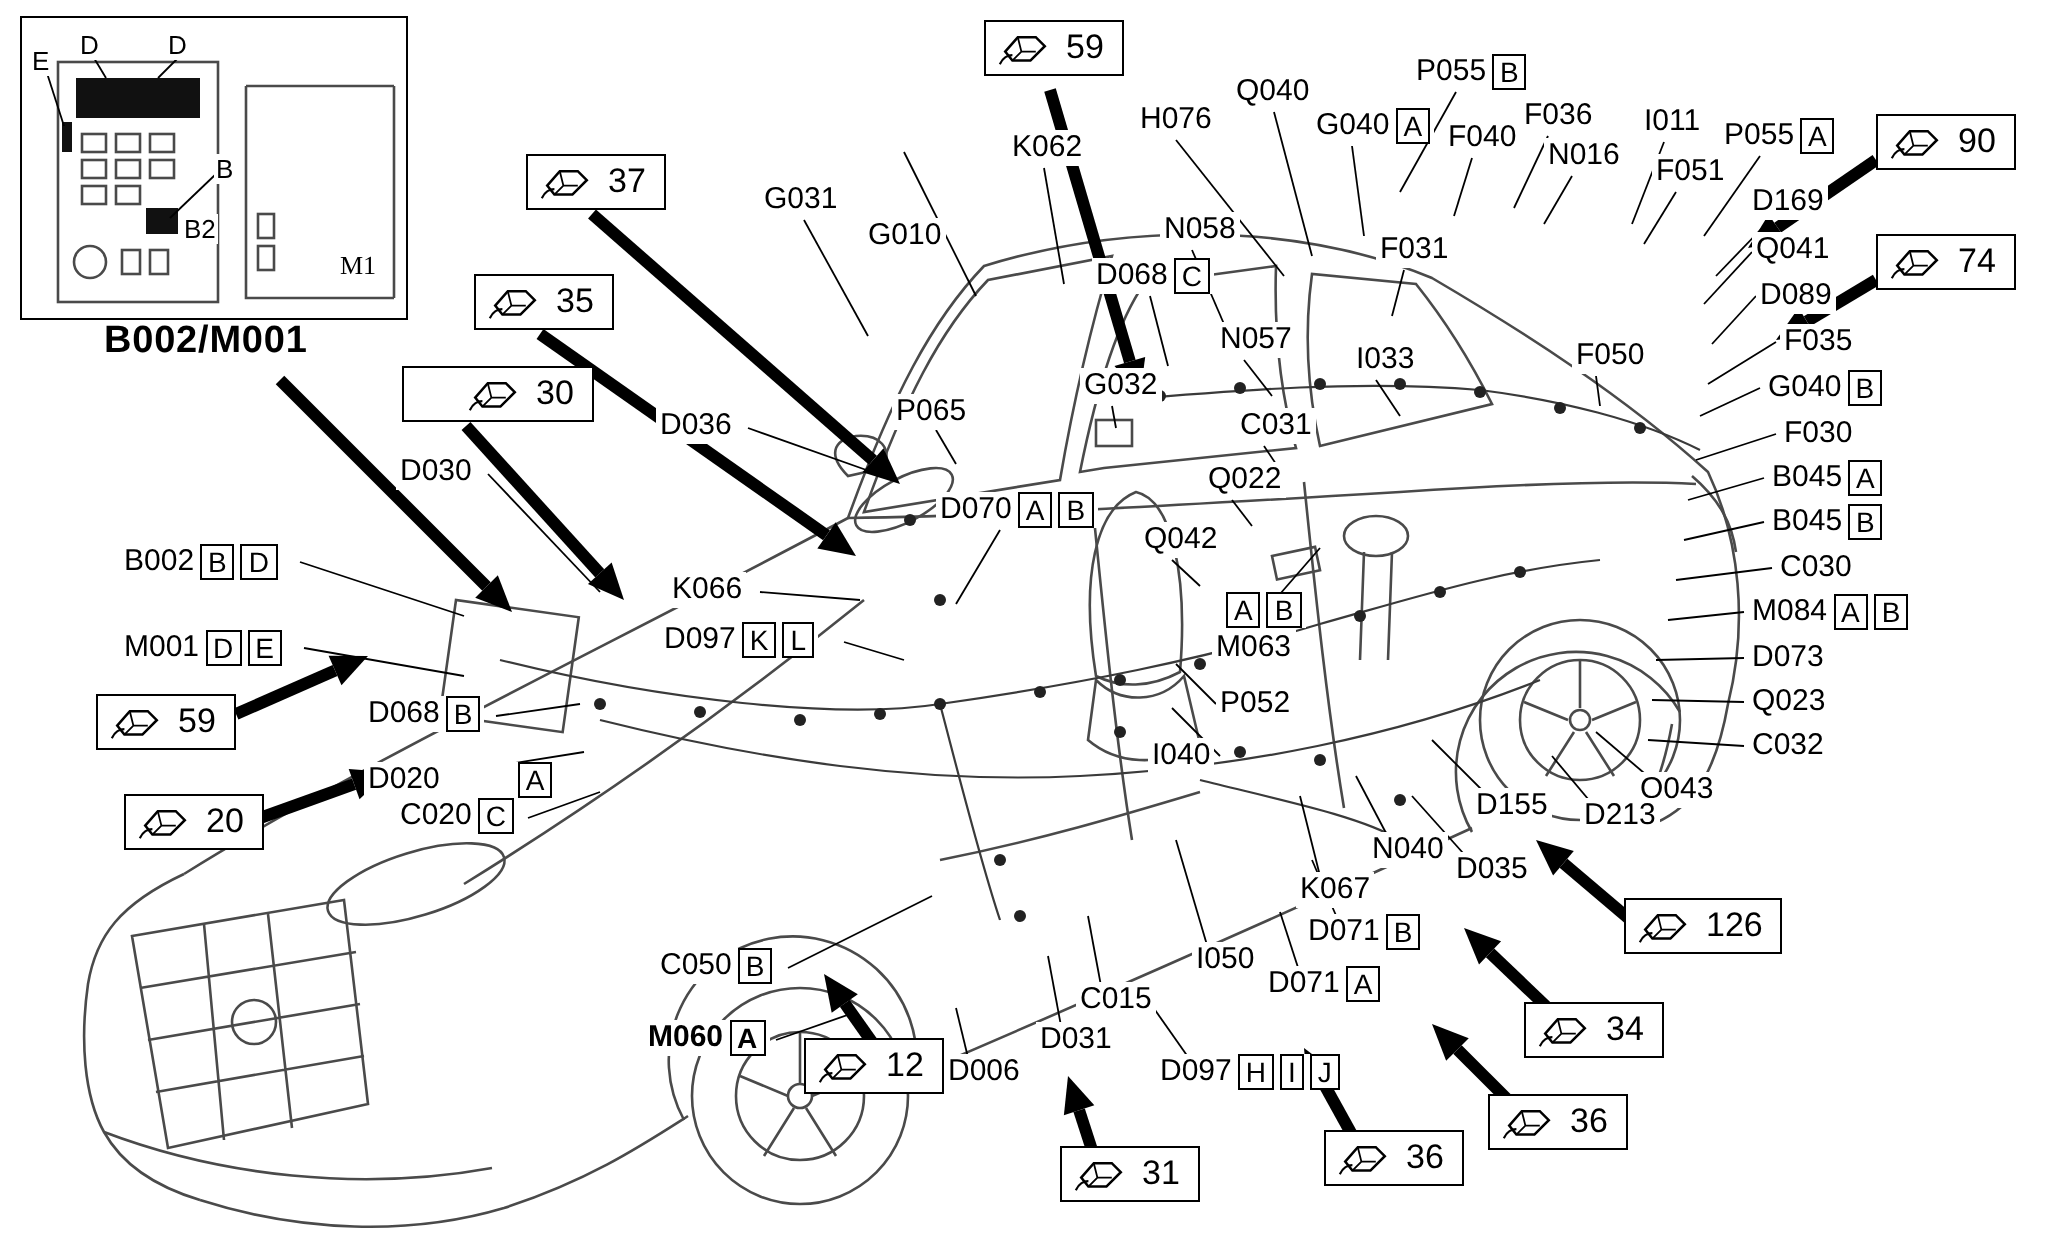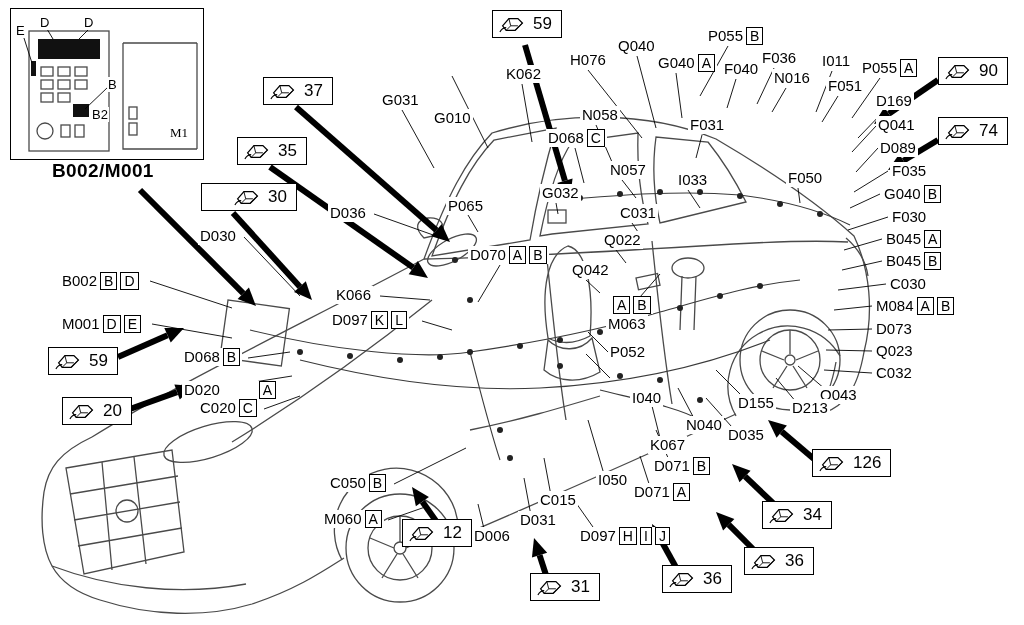--- a/index.html
+++ b/index.html
@@ -399,21 +399,21 @@
       <div class="lbl" style="left: 608px; top: 343px;">
         <span>P052</span>
       </div>
       <div class="lbl" style="left: 874px; top: 364px;">
         <span>C032</span>
       </div>
       <div class="lbl" style="left: 182px; top: 381px; gap: 36px;">
         <span>D020</span>
         <span class="sfx">A</span>
       </div>
-      <div class="lbl" style="left: 630px; top: 369px; margin-top: 20px;">
+      <div class="lbl" style="left: 574px; top: 369px;">
         <span>I040</span>
       </div>
       <div class="lbl" style="left: 198px; top: 399px;">
         <span>C020</span>
         <span class="sfx">C</span>
       </div>
       <div class="lbl" style="left: 818px; top: 386px;">
         <span>Q043</span>
       </div>
       <div class="lbl" style="left: 736px; top: 394px;">
@@ -439,21 +439,21 @@
         <span>C050</span>
         <span class="sfx">B</span>
       </div>
       <div class="lbl" style="left: 596px; top: 471px;">
         <span>I050</span>
       </div>
       <div class="lbl" style="left: 632px; top: 483px;">
         <span>D071</span>
         <span class="sfx">A</span>
       </div>
-      <div class="lbl" style="left: 322px; top: 510px;">
+      <div class="lbl" style="left: 322px; top: 510px; font-weight: bold;">
         <span>M060</span>
         <span class="sfx">A</span>
       </div>
       <div class="lbl" style="left: 538px; top: 491px;">
         <span>C015</span>
       </div>
       <div class="lbl" style="left: 518px; top: 511px;">
         <span>D031</span>
       </div>
       <div class="lbl" style="left: 578px; top: 527px;">

